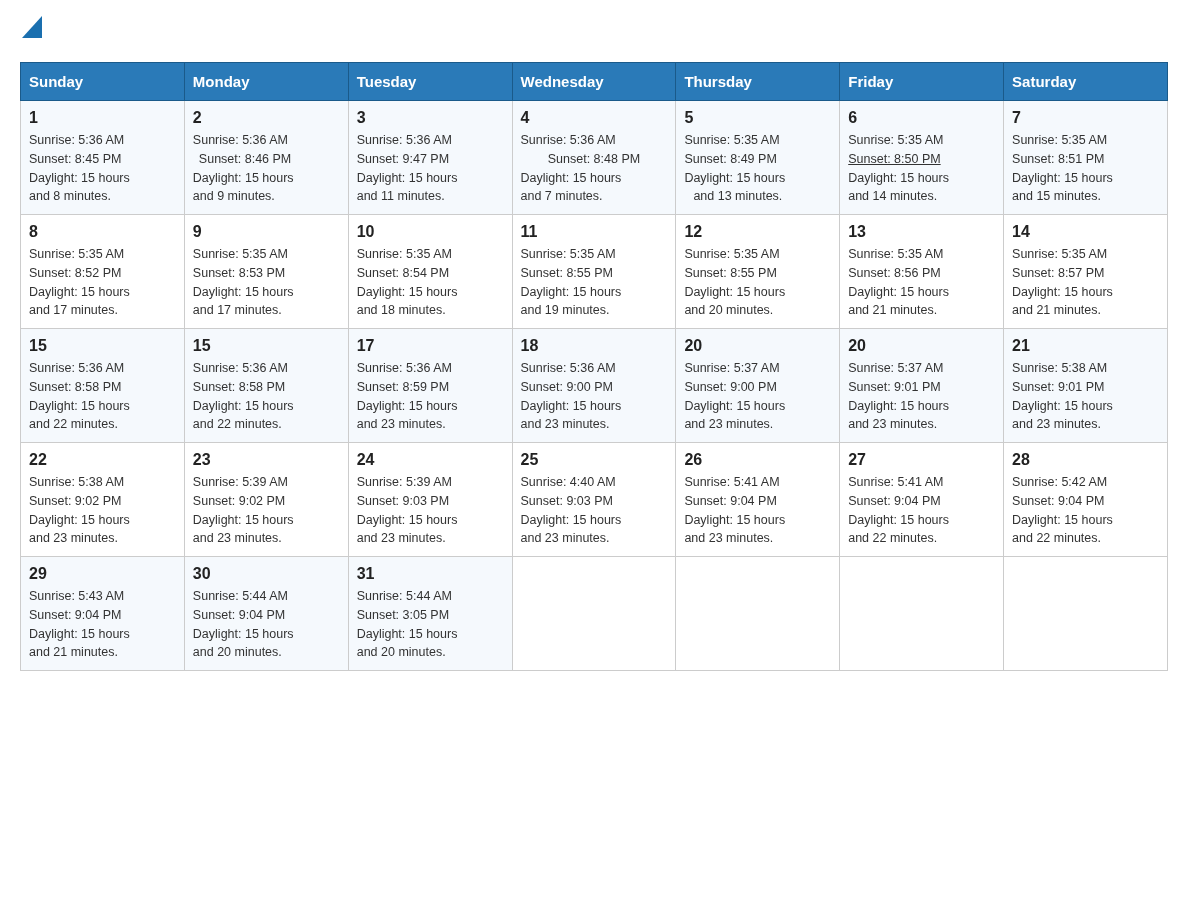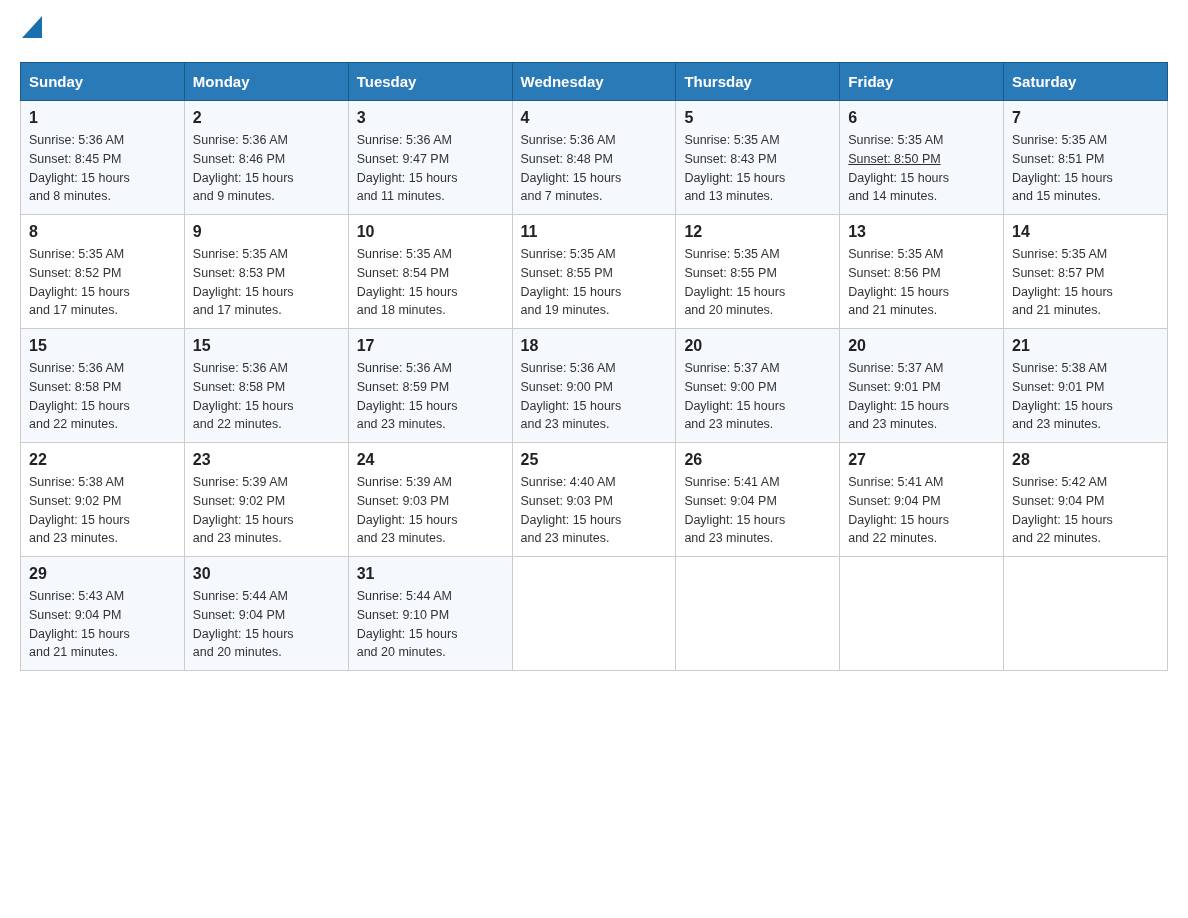--- a/index.html
+++ b/index.html
@@ -148,50 +148,50 @@
             <span style="display: block;">Sunrise: 5:36 AM</span>
             <span style="display: block;">Sunset: 8:45 PM</span>
             <span style="display: block;">Daylight: 15 hours</span>
             <span style="display: block;">and 8 minutes.</span>
           </div>
         </td>
         <td>
           <span class="day-number">2</span>
           <div class="day-info">
             <span style="display: block;">Sunrise: 5:36 AM</span>
-            <span style="display: block;">Sunset: 8:46 PM</span>
+            <span style="display: block; margin-left: 6px;">Sunset: 8:46 PM</span>
             <span style="display: block;">Daylight: 15 hours</span>
             <span style="display: block;">and 9 minutes.</span>
           </div>
         </td>
         <td>
           <span class="day-number">3</span>
           <div class="day-info">
             <span style="display: block;">Sunrise: 5:36 AM</span>
             <span style="display: block;">Sunset: 9:47 PM</span>
             <span style="display: block;">Daylight: 15 hours</span>
             <span style="display: block;">and 11 minutes.</span>
           </div>
         </td>
         <td>
           <span class="day-number">4</span>
           <div class="day-info">
             <span style="display: block;">Sunrise: 5:36 AM</span>
-            <span style="display: block;">Sunset: 8:48 PM</span>
+            <span style="display: block; text-align: center;">Sunset: 8:48 PM</span>
             <span style="display: block;">Daylight: 15 hours</span>
             <span style="display: block;">and 7 minutes.</span>
           </div>
         </td>
         <td>
           <span class="day-number">5</span>
           <div class="day-info">
             <span style="display: block;">Sunrise: 5:35 AM</span>
-            <span style="display: block;">Sunset: 8:43 PM</span>
-            <span style="display: block;">Daylight: 15 hours</span>
-            <span style="display: block;">and 13 minutes.</span>
+            <span style="display: block;">Sunset: 8:49 PM</span>
+            <span style="display: block;">Daylight: 15 hours</span>
+            <span style="display: block; margin-left: 9px;">and 13 minutes.</span>
           </div>
         </td>
         <td>
           <span class="day-number">6</span>
           <div class="day-info">
             <span style="display: block;">Sunrise: 5:35 AM</span>
             <span style="display: block; text-decoration: underline;">Sunset: 8:50 PM</span>
             <span style="display: block;">Daylight: 15 hours</span>
             <span style="display: block;">and 14 minutes.</span>
           </div>
@@ -417,21 +417,21 @@
             <span style="display: block;">Sunrise: 5:44 AM</span>
             <span style="display: block;">Sunset: 9:04 PM</span>
             <span style="display: block;">Daylight: 15 hours</span>
             <span style="display: block;">and 20 minutes.</span>
           </div>
         </td>
         <td>
           <span class="day-number">31</span>
           <div class="day-info">
             <span style="display: block;">Sunrise: 5:44 AM</span>
-            <span style="display: block;">Sunset: 9:10 PM</span>
+            <span style="display: block;">Sunset: 3:05 PM</span>
             <span style="display: block;">Daylight: 15 hours</span>
             <span style="display: block;">and 20 minutes.</span>
           </div>
         </td>
         <td class="empty-cell"></td>
         <td class="empty-cell"></td>
         <td class="empty-cell"></td>
         <td class="empty-cell"></td>
       </tr>
     </tbody>

